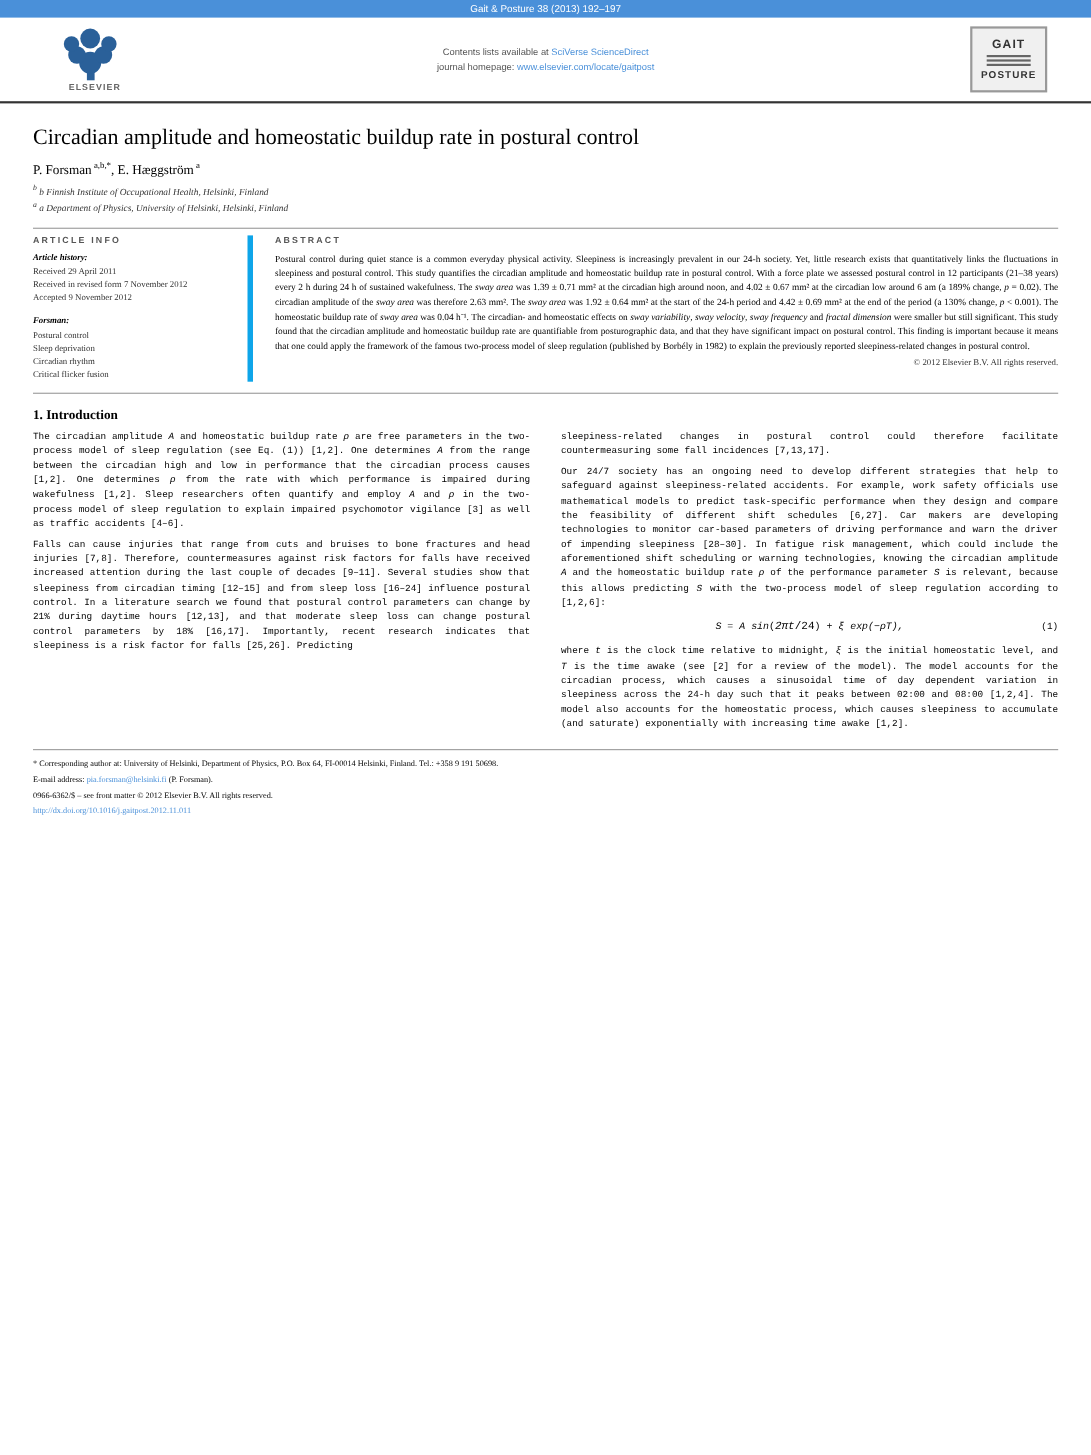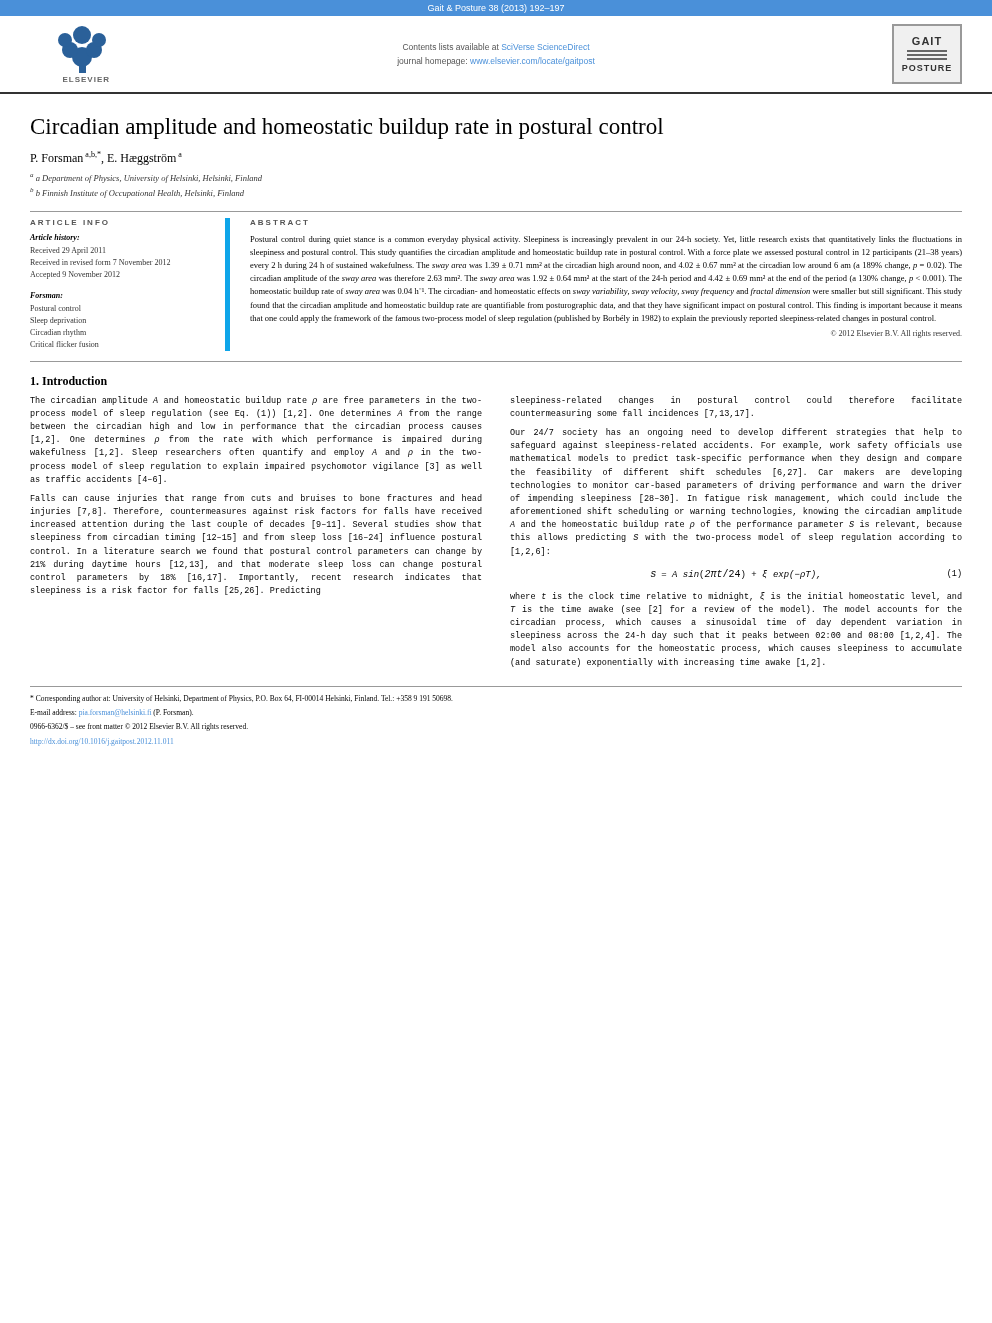--- a/index.html
+++ b/index.html
@@ -81,21 +81,21 @@
 
     .journal-homepage {
       font-size: 8.5px;
       font-family: Arial, sans-serif;
       color: #555;
     }
 
     .header-right {
       width: 90px;
       display: flex;
-      justify-content: center;
+      justify-content: flex-start;
     }
 
     .journal-logo-box {
       border: 2px solid #999;
       width: 70px;
       height: 60px;
       display: flex;
       flex-direction: column;
       align-items: center;
       justify-content: center;
@@ -131,21 +131,21 @@
       letter-spacing: 1px;
     }
 
     
     .main-content {
       padding: 10px 30px 10px 30px;
     }
 
     
     .article-title {
-      font-size: 23px;
+      font-size: 20px;
       font-weight: normal;
       margin-bottom: 8px;
       padding-top: 8px;
       line-height: 1.3;
     }
 
     
     .authors {
       font-size: 12px;
       margin-bottom: 4px;
@@ -370,22 +370,22 @@
 
 <div class="main-content">
 
   <h1 class="article-title">Circadian amplitude and homeostatic buildup rate in postural control</h1>
 
   <div class="authors">
     <span>P. Forsman</span><span class="author-sup"> a,b,*</span><span>, E. Hæggström</span><span class="author-sup"> a</span>
   </div>
 
   <div class="affiliations">
+    <div><span class="affil-label">b</span> <span>b Finnish Institute of Occupational Health, Helsinki, Finland</span></div>
     <div><span class="affil-label">a</span> <span>a Department of Physics, University of Helsinki, Helsinki, Finland</span></div>
-    <div><span class="affil-label">b</span> <span>b Finnish Institute of Occupational Health, Helsinki, Finland</span></div>
   </div>
 
   <hr class="hr">
 
   <div class="two-col">
 
     <div class="col-left">
       <div class="section-heading">ARTICLE INFO</div>
 
       <div class="article-info-block">

